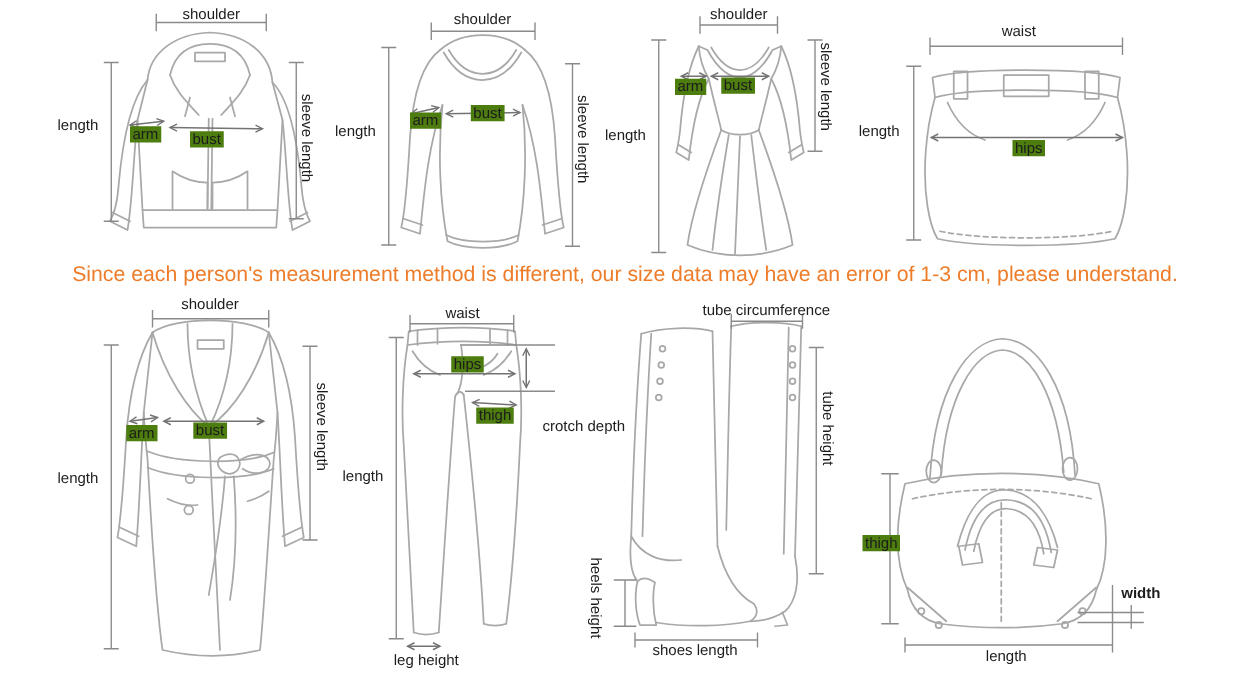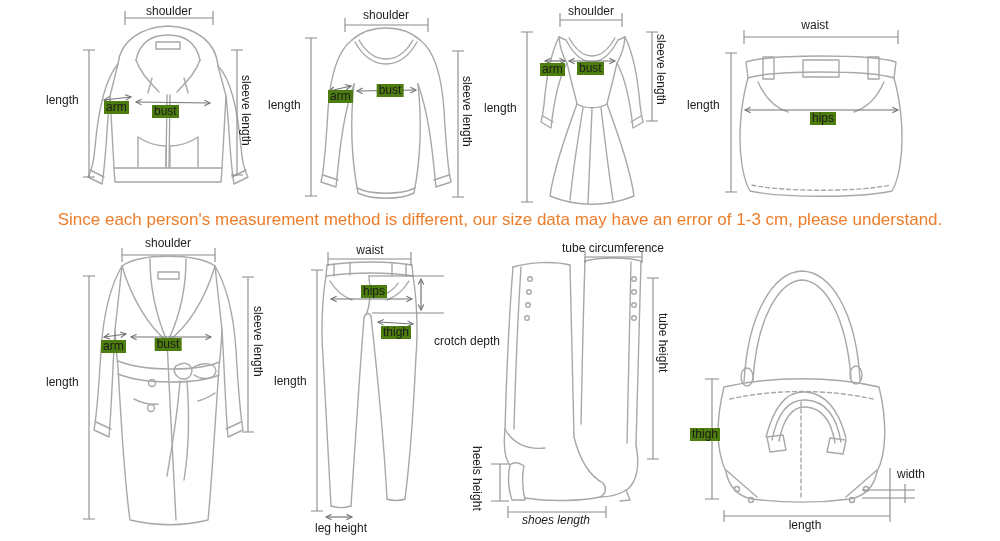--- a/index.html
+++ b/index.html
@@ -270,19 +270,19 @@
   <span class="lbl c" style="left:370px;top:244px;">waist</span>
   <span class="lbl bg c" style="left:374px;top:285px;">hips</span>
   <span class="lbl" style="left:434px;top:287px;margin-top:48px;">crotch depth</span>
   <span class="lbl bg c" style="left:396px;top:326px;text-align:right;">thigh</span>
   <span class="lbl" style="left:274px;top:375px;">length</span>
   <span class="lbl c" style="left:341px;top:522px;">leg height</span>
 
   <span class="lbl c" style="left:613px;top:242px;">tube circumference</span>
   <span class="lbl v" style="left:656px;top:313px;">tube height</span>
   <span class="lbl v" style="left:470px;top:446px;">heels height</span>
-  <span class="lbl c" style="left:556px;top:514px;font-style:italic;">shoes length</span>
+  <span class="lbl c" style="left:556px;top:514px;">shoes length</span>
 
   <span class="lbl bg" style="left:690px;top:428px;">thigh</span>
-  <span class="lbl" style="left:897px;top:468px;">width</span>
+  <span class="lbl" style="left:897px;top:468px;font-weight:bold;">width</span>
   <span class="lbl c" style="left:805px;top:519px;">length</span>
 
 </div>
 
 </body></html>

